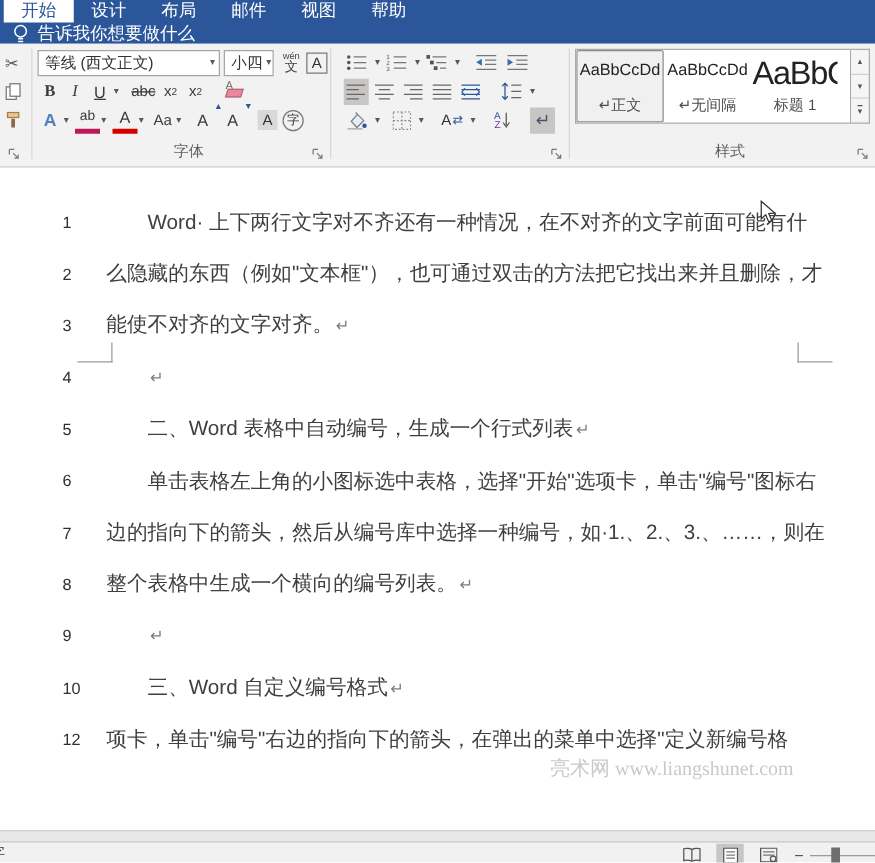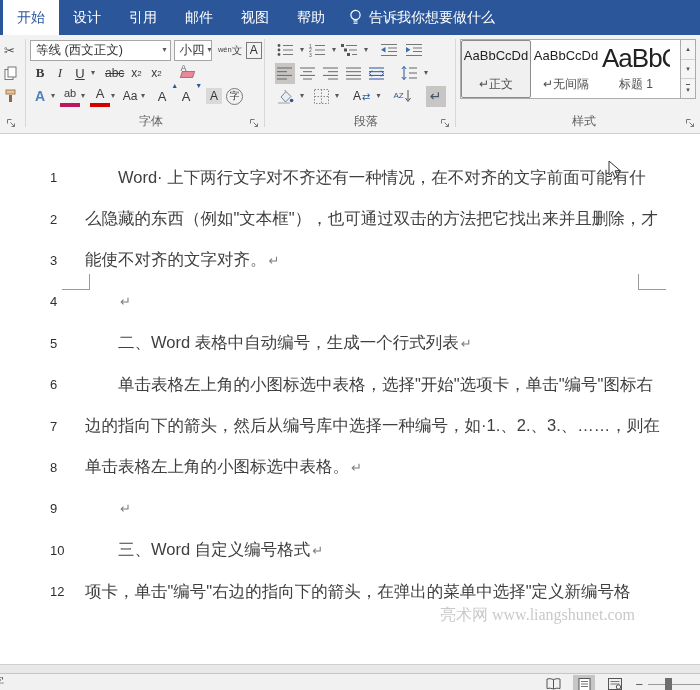--- a/index.html
+++ b/index.html
@@ -1,20 +1,20 @@
 <!DOCTYPE html>
 <html><head>
 <meta charset="utf-8">
 <style>
   * { margin:0; padding:0; box-sizing:border-box; }
   html,body { width:700px; height:690px; overflow:hidden; }
   body { font-family:"Liberation Sans", sans-serif; position:relative; background:#fff; }
 
   
-  .tabbar { position:absolute; top:0; left:0; right:0; height:35px; background:#2b579a; display:flex; align-items:stretch; color:#fff; }
+  .tabbar { position:absolute; top:0; left:0; right:0; height:35px; background:#2b579a; display:flex; align-items:stretch; color:#fff;flex-direction:column; }
   #tabs { display:flex; align-items:stretch; margin-left:3px; }
   .tab { padding:0 14px; display:flex; align-items:center; font-size:14px; cursor:default; white-space:nowrap; }
   .tab.selected { background:#fff; color:#2b579a; }
   .tellme { display:flex; align-items:center; gap:7px; padding:0 10px; font-size:14px; white-space:nowrap; }
 
   
   .ribbon { position:absolute; top:35px; left:0; right:0; height:99px; background:#f2f2f2; border-bottom:1px solid #d2d0ce; display:flex; }
   .vdiv { width:1px; background:#d9d7d5; margin:4px 0 6px 0; }
   .rgroup { position:relative; height:100%; padding-top:4px; }
   .grouplabel { position:absolute; bottom:3px; left:12px; right:0; text-align:center; font-size:12px; color:#5f5f5f; }
@@ -28,21 +28,21 @@
   
   .clipboard { width:25px; padding-left:4px; }
   .clipboard .rbtn { justify-content:flex-start; padding:0; }
 
   
   .gfont { width:238px; padding-left:4px; }
   .combo { background:#fff; border:1px solid #a6a6a6; height:21px; display:flex; align-items:center; font-size:12.5px; color:#333; padding:0 3px 0 5px; white-space:nowrap; overflow:hidden; }
   .combo .caret { margin-left:auto; padding-left:3px; }
   .combo.fname { width:146px; }
   .combo.fsize { width:40px; margin-left:3px; }
-  .stack { display:flex; flex-direction:row; align-items:center; line-height:1; }
+  .stack { display:flex; flex-direction:column; align-items:center; line-height:1; }
   .stack .t { font-size:7.5px; color:#444; }
   .stack .b { font-size:10.5px; color:#444; }
   .boxA { border:1px solid #7a7a7a; width:17px; height:17px; display:flex; align-items:center; justify-content:center; font-size:12px; color:#333; }
   .bold { font-weight:bold; font-family:"Liberation Serif", serif; }
   .ital { font-style:italic; font-family:"Liberation Serif", serif; }
   .und { text-decoration:underline; }
   .strike { text-decoration:line-through; font-size:12px; }
   .subsup { font-size:12px; }
   .subsup sub,.subsup sup { font-size:8px; }
   .fx-a { color:#4f81bd; font-weight:bold; font-size:14px; }
@@ -103,21 +103,21 @@
 </style>
 </head>
 <body>
 
 <div>
 
   <div class="tabbar">
     <div id="tabs">
         <div class="tab selected">开始</div>
         <div class="tab">设计</div>
-        <div class="tab">引用</div>
+        <div class="tab">布局</div>
         <div class="tab">邮件</div>
         <div class="tab">视图</div>
         <div class="tab">帮助</div>
       </div>
     <div class="tellme">
       <svg width="13" height="17" viewBox="0 0 13 17">
         <circle cx="6.5" cy="6" r="4.6" fill="none" stroke="#fff" stroke-width="1.2"></circle>
         <line x1="4.5" y1="12" x2="8.5" y2="12" stroke="#fff" stroke-width="1.2"></line>
         <line x1="4.5" y1="14.2" x2="8.5" y2="14.2" stroke="#fff" stroke-width="1.2"></line>
       </svg>
@@ -366,21 +366,20 @@
             <span style="font-size:8px;color:#7030a0;">Z</span>
           </span>
           <svg width="6" height="13" viewBox="0 0 6 13" style="margin-left:1px;">
             <path d="M3,0 L3,10 M0.5,8 L3,11.5 L5.5,8" fill="none" stroke="#555"></path>
           </svg>
         </div>
         <div class="rbtn on" style="margin-left:10px;">
           <span style="font-size:14px;color:#44546a;">↵</span>
         </div>
       </div>
-      <div class="grouplabel">段落</div>
       <svg class="launcher" viewBox="0 0 12 12">
         <path d="M1.5,1.5 h4 M1.5,1.5 v4" stroke="#777" fill="none"></path>
         <path d="M4.5,4.5 l4,4 M8.5,5.5 v3 h-3" stroke="#777" fill="none"></path>
       </svg>
     </div>
 
     <div class="vdiv"></div>
 
     <div class="rgroup gstyles">
       <div class="gallerywrap">
@@ -444,21 +443,21 @@
         <div class="dline indent">
           <span class="lnum">6</span>
           <span class="ltext">单击表格左上角的小图标选中表格，选择"开始"选项卡，单击"编号"图标右</span>
         </div>
         <div class="dline">
           <span class="lnum">7</span>
           <span class="ltext">边的指向下的箭头，然后从编号库中选择一种编号，如·1.、2.、3.、……，则在</span>
         </div>
         <div class="dline">
           <span class="lnum">8</span>
-          <span class="ltext">单击表格左上角的小图标选中表格。</span>
+          <span class="ltext">整个表格中生成一个横向的编号列表。</span>
           <span class="pilcrow">↵</span>
         </div>
         <div class="dline indent">
           <span class="lnum">9</span>
           <span class="ltext"></span>
           <span class="pilcrow">↵</span>
         </div>
         <div class="dline indent">
           <span class="lnum">10</span>
           <span class="ltext">三、Word 自定义编号格式</span>

